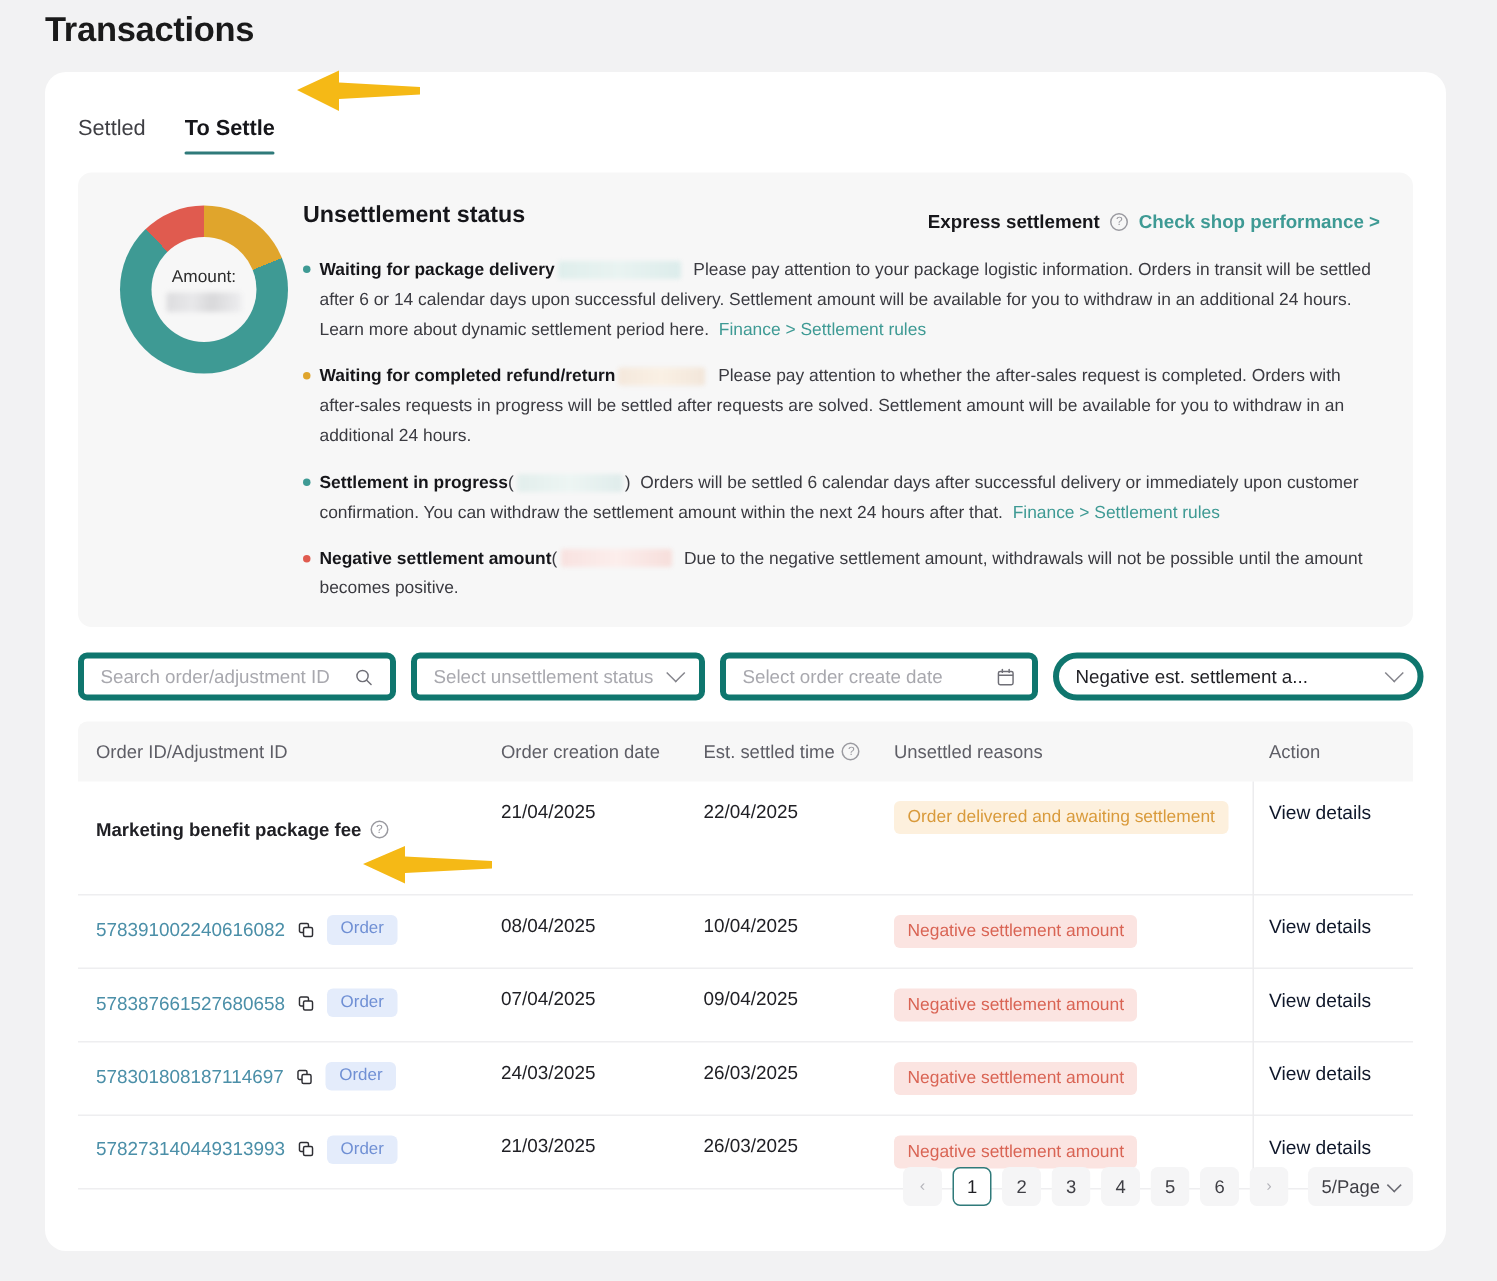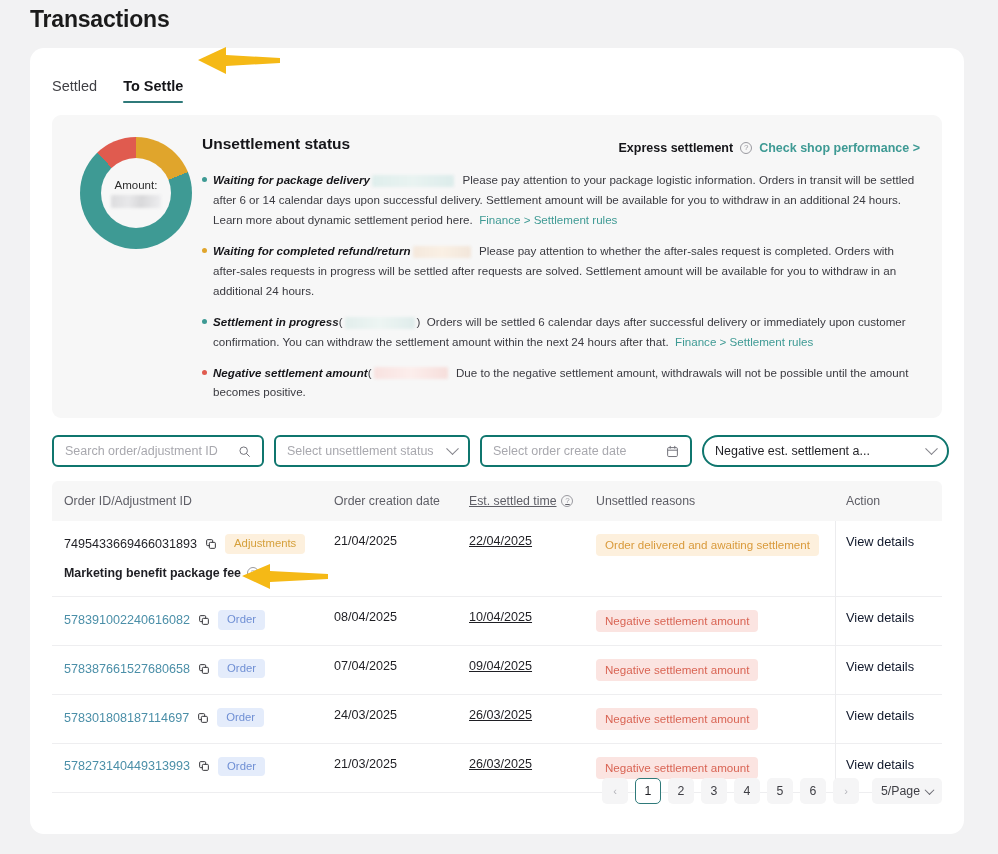--- a/index.html
+++ b/index.html
@@ -96,61 +96,61 @@
     text-align: left;
   }
   .bullet-item::before {
     content: ""; position: absolute; left: 0; top: 7px;
     width: 5px; height: 5px; border-radius: 50%;
   }
   .bullet-item.b-teal::before  { background: #3e9a94; }
   .bullet-item.b-gold::before  { background: #e0a52c; }
   .bullet-item.b-red::before   { background: #e05b4f; }
 
-  .b-label { font-weight: 700; color: #16161a; font-style: italic; }
+  .b-label { font-weight: 700; color: #16161a; }
   .redact {
     display: inline-block; vertical-align: middle;
     height: 12px; border-radius: 2px; margin: 0 2px;
     filter: blur(1.4px);
   }
   .redact.teal  { width: 82px; background: linear-gradient(90deg,#dfeeec,#e9f3f1,#dceceb); }
   .redact.gold  { width: 58px; background: linear-gradient(90deg,#f4e8dc,#faf0e4,#f2e6da); }
   .redact.teal2 { width: 70px; background: linear-gradient(90deg,#e2eeec,#edf5f3,#dfeceb); }
   .redact.red   { width: 74px; background: linear-gradient(90deg,#f8e2e0,#fceeec,#f6dedb); }
   .inline-link { color: #3e9a94; cursor: pointer; }
   .paren { color: #3a3a40; }
 
   
   .filters {
     position: absolute; left: 22px; top: 387px;
     display: flex; gap: 10px; align-items: center;
   }
   .filter {
-    height: 32px; border: 2px solid #0f766e; border-radius: 6px;
+    height: 32px; border: 4px solid #0f766e; border-radius: 6px;
     background: #fff; display: flex; align-items: center;
     padding: 0 11px; gap: 8px; cursor: pointer;
   }
   .f-search { width: 212px; justify-content: space-between; }
   .f-status { width: 196px; justify-content: space-between; }
   .f-date   { width: 212px; justify-content: space-between; }
   .f-neg    { width: 247px; justify-content: space-between; border-radius: 16px; }
   .f-text { font-size: 12.5px; color: #a8a8ae; white-space: nowrap; overflow: hidden; text-overflow: ellipsis; }
   .f-text.filled { color: #1f1f24; }
   .chev { width: 9px; height: 9px; border-right: 1.4px solid #85858c; border-bottom: 1.4px solid #85858c; transform: rotate(45deg) translate(-2px,-2px); flex: 0 0 auto; }
 
   
   .table { position: absolute; left: 22px; top: 433px; width: 890px; }
   .thead {
     display: flex; align-items: center; height: 40px;
     background: #f7f7f7; border-radius: 6px 6px 0 0;
     font-size: 12.3px; color: #5e5e66;
   }
   .c1 { width: 282px; padding-left: 12px; }
   .c2 { width: 135px; }
-  .c3 { width: 127px; display: flex; align-items: center; gap: 5px; text-decoration: underline; }
+  .c3 { width: 127px; display: flex; align-items: center; gap: 5px; }
   .c4 { width: 240px; }
   .c5 { width: 106px; padding-left: 10px; }
   .vline {
     position: absolute; top: 0; bottom: 0; left: 783px;
     width: 1px; background: #ececee;
   }
   .tbody { position: relative; }
   .trow {
     display: flex; align-items: flex-start;
     border-bottom: 1px solid #eeeef0;
@@ -308,28 +308,20 @@
         </div>
         <div class="c4">Unsettled reasons</div>
         <div class="c5">Action</div>
       </div>
 
       <div class="tbody">
         <div class="vline"></div>
 
         <div class="trow tall">
           <div class="c1">
-            <div class="idcell">
-              <span class="oid">7495433669466031893</span>
-              <svg class="copy-ic" viewBox="0 0 16 16" fill="none">
-                <rect x="2.2" y="2.2" width="8" height="8" rx="1.3" stroke="#2e2e33" stroke-width="1.3"></rect>
-                <rect x="5.8" y="5.8" width="8" height="8" rx="1.3" fill="#fff" stroke="#2e2e33" stroke-width="1.3"></rect>
-              </svg>
-              <span class="badge adjust">Adjustments</span>
-            </div>
             <div class="subrow">
               <span>Marketing benefit package fee</span>
               <span class="info-circle">?</span>
             </div>
           </div>
           <div class="c2">21/04/2025</div>
           <div class="c3">22/04/2025</div>
           <div class="c4">
             <span class="reason amber">Order delivered and awaiting settlement</span>
           </div>

